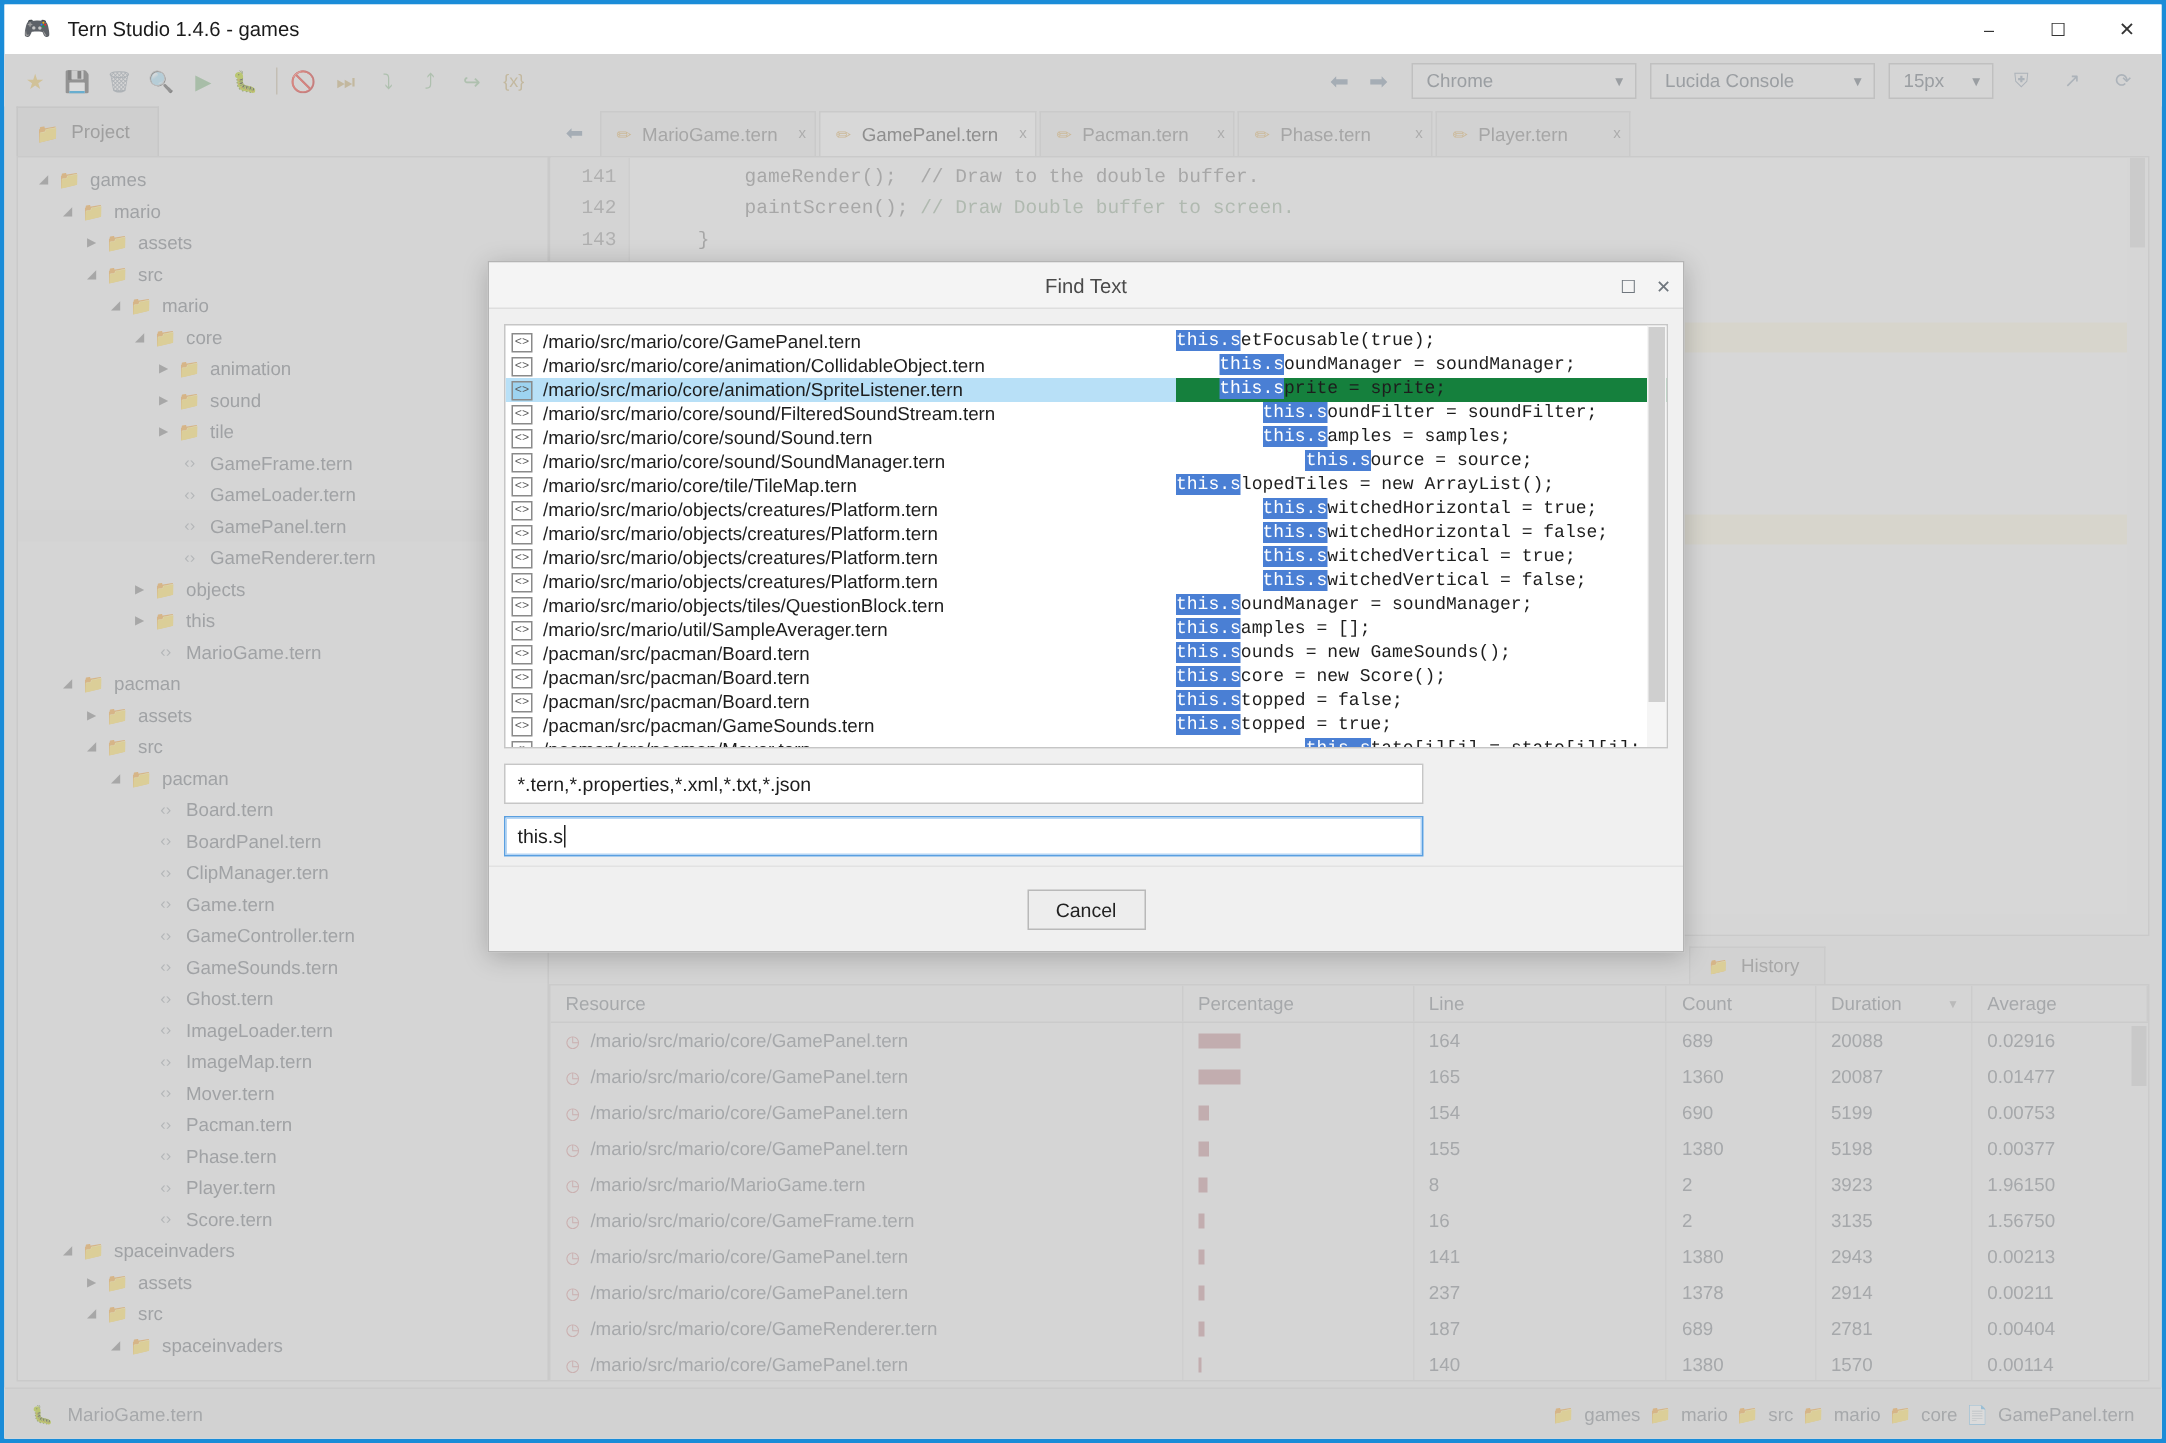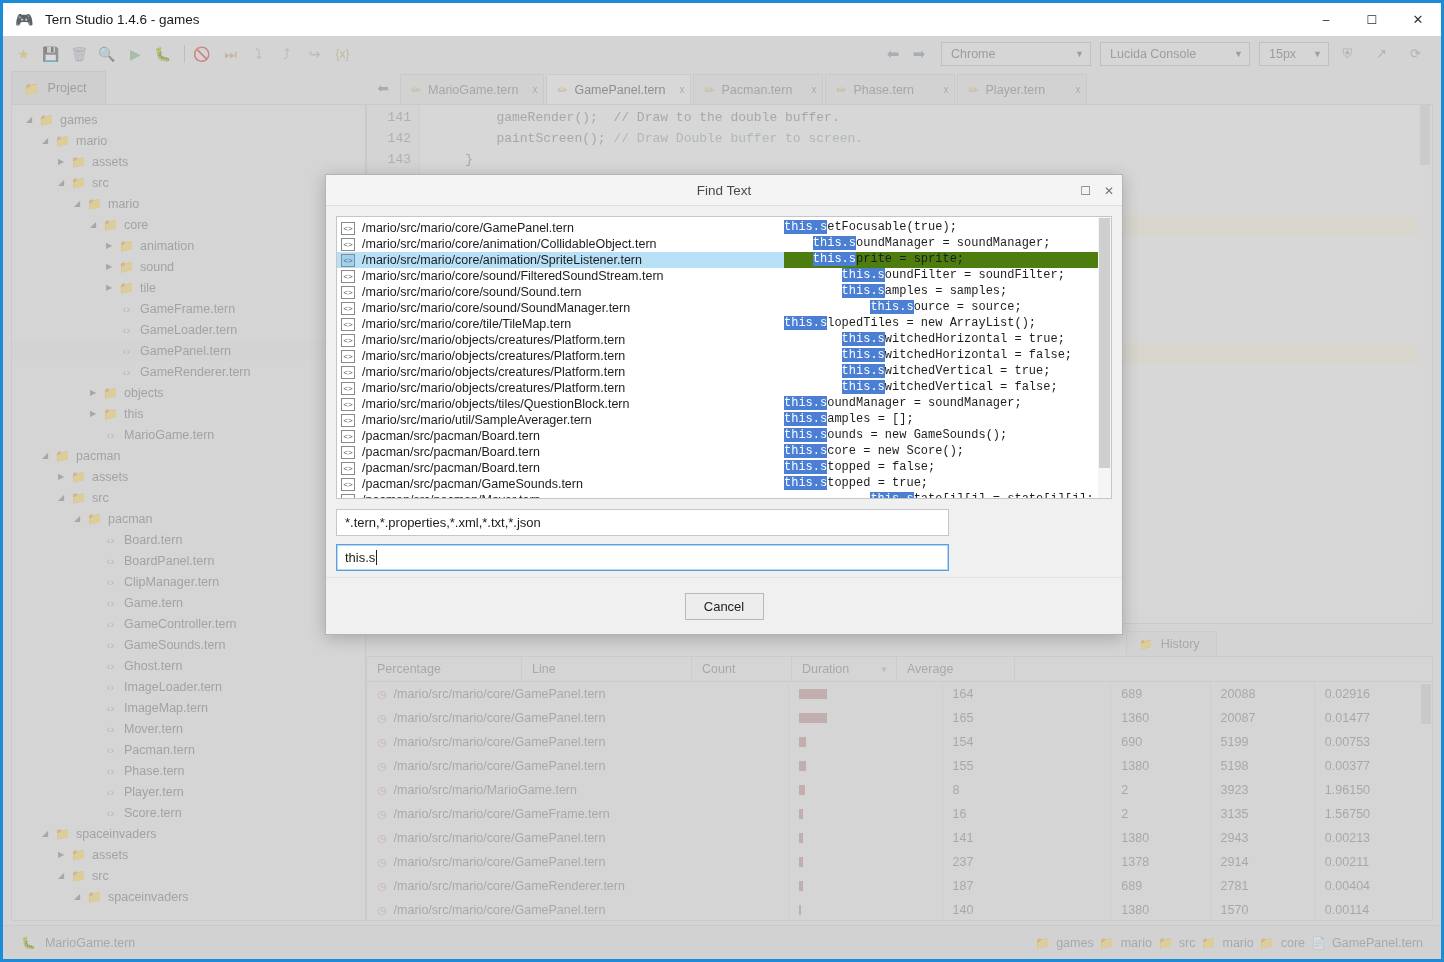--- a/index.html
+++ b/index.html
@@ -228,21 +228,21 @@
     margin: 0 7px 0 4px; flex: none;
     font-size: 8px; color: #5a5a5a; display: flex; align-items: center; justify-content: center;
     font-family: "Liberation Mono", monospace;
   }
   .r-row.sel .file-ic { background: #9dd3f0; }
   .r-path { font-size: 12.5px; color: #1d1d1d; }
   .c-row {
     height: 16px; white-space: pre;
     font-family: "Liberation Mono", monospace; font-size: 12px; color: #1d1d1d;
   }
-  .c-row.sel { background: #4d7c0f; }
+  .c-row.sel { background: #15803d; }
   .mk { background: #4a7fd4; color: #ffffff; }
   .rb-scroll { position: absolute; right: 0; top: 0; bottom: 0; width: 13px; background: #f5f5f5; }
   .rb-scroll .thumb { position: absolute; top: 1px; left: 1px; width: 11px; height: 250px; background: #cfcfcf; }
 
   .filter-row { margin-top: 10px; display: flex; }
   .inp {
     width: 613px; height: 27px; background: #fff; border: 1px solid #c6c6c6;
     display: flex; align-items: center; padding: 0 8px;
     font-size: 13px; color: #1d1d1d;
   }
@@ -611,20 +611,21 @@
     <div class="bpanel-tabs">
       <div style="width:760px"></div>
       <div class="btab">
         <span class="tic">📁</span>
         <span>History</span>
       </div>
     </div>
 
     <div class="res-table">
       <div class="rt-head">
+        <div class="th c-res">Resource</div>
         <div class="th c-pct">Percentage</div>
         <div class="th c-line">Line</div>
         <div class="th c-cnt">Count</div>
         <div class="th c-dur">
           <span>Duration</span>
           <span class="sortarrow">▼</span>
         </div>
         <div class="th c-avg">Average</div>
       </div>
       <div id="rt-host">

